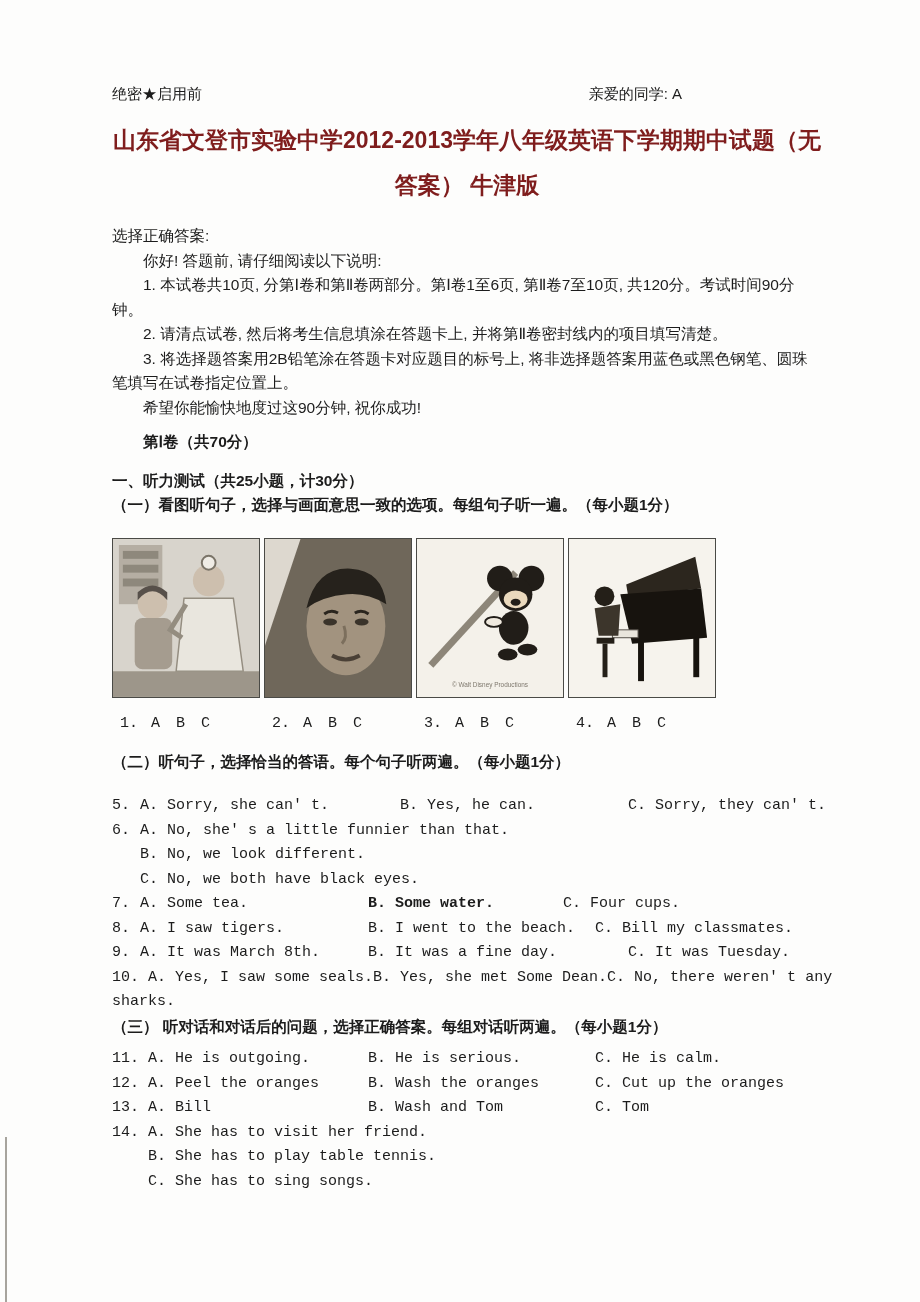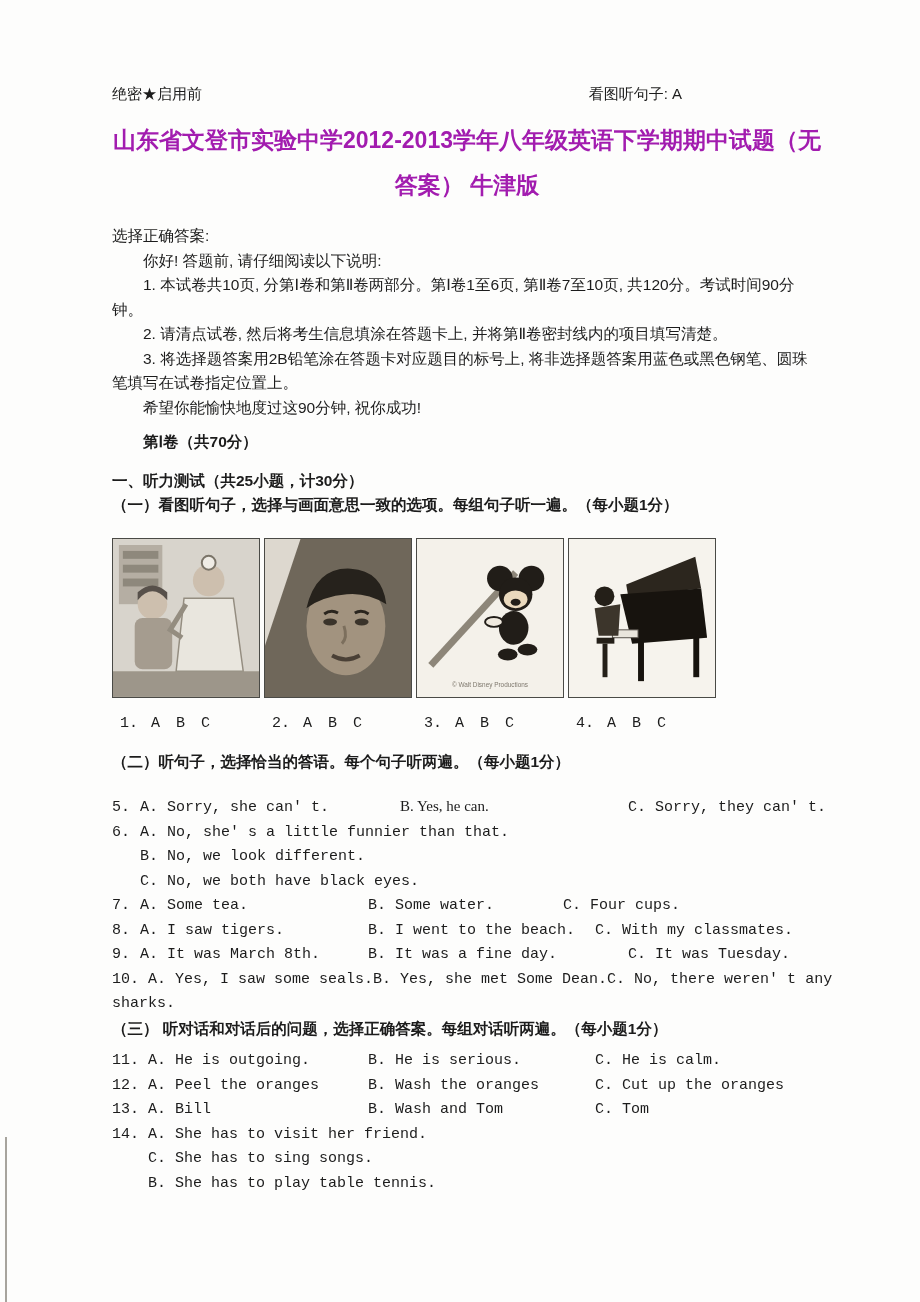--- a/index.html
+++ b/index.html
@@ -26,21 +26,21 @@
     background: #a7a49d;
   }
   .header-row {
     display: flex;
     font-size: 15px;
     line-height: 20px;
     margin-bottom: 14px;
   }
   .hdr-right { margin-left: auto; margin-right: 140px; }
   .title {
-    color: #a21caf;
+    color: #7f1d1d;
     font-size: 23px;
     font-weight: bold;
     text-align: center;
     line-height: 45px;
     margin: 4px 0 16px 0;
   }
   .line { font-size: 15.5px; line-height: 24.5px; }
   .indent { text-indent: 2em; }
   .bold { font-weight: bold; }
   .part-label { margin: 10px 0 14px 0; font-weight: bold; }
@@ -65,36 +65,36 @@
   .ans-num { margin-right: 13px; }
   .ans-letter { margin-right: 16px; }
   .part2-head { margin-top: 16px; margin-bottom: 20px; }
   .part3-head { margin-top: 0; margin-bottom: 8px; }
   .mono { font-family: "Liberation Mono", monospace; font-size: 15px; }
   .q-row { display: flex; line-height: 24.5px; align-items: baseline; }
   .q-num { flex: 0 0 28px; }
   .q-num2 { flex: 0 0 36px; }
   .opt { flex: 0 0 auto; white-space: nowrap; }
   .wa260 { flex: 0 0 260px; }
-  .wb228 { flex: 0 0 228px; font-family: Liberation Serif, serif; }
+  .wb228 { flex: 0 0 228px; }
   .wa228 { flex: 0 0 228px; }
-  .wb195 { flex: 0 0 195px; }
+  .wb195 { flex: 0 0 195px; font-weight: bold; }
   .wb227 { flex: 0 0 227px; }
   .wa220 { flex: 0 0 220px; }
   .wb260 { flex: 0 0 260px; }
 </style>
 </head>
 <body>
 
 <div class="page">
   <div class="page-edge"></div>
 
   <div class="header-row">
     <span class="hdr-left">绝密★启用前</span>
-    <span class="hdr-right">看图听句子: A</span>
+    <span class="hdr-right">亲爱的同学: A</span>
   </div>
 
   <h1 class="title">山东省文登市实验中学2012-2013学年八年级英语下学期期中试题（无答案） 牛津版</h1>
 
   <p class="line">选择正确答案:</p>
   <p class="line indent">你好! 答题前, 请仔细阅读以下说明:</p>
   <p class="line indent">1. 本试卷共10页, 分第Ⅰ卷和第Ⅱ卷两部分。第Ⅰ卷1至6页, 第Ⅱ卷7至10页, 共120分。考试时间90分钟。</p>
   <p class="line indent">2. 请清点试卷, 然后将考生信息填涂在答题卡上, 并将第Ⅱ卷密封线内的项目填写清楚。</p>
   <p class="line indent">3. 将选择题答案用2B铅笔涂在答题卡对应题目的标号上, 将非选择题答案用蓝色或黑色钢笔、圆珠笔填写在试卷指定位置上。</p>
   <p class="line indent">希望你能愉快地度过这90分钟, 祝你成功!</p>
@@ -218,21 +218,21 @@
   <div class="q-row mono">
     <span class="q-num">7.</span>
     <span class="opt wa228">A. Some tea.</span>
     <span class="opt wb195">B. Some water.</span>
     <span class="opt">C. Four cups.</span>
   </div>
   <div class="q-row mono">
     <span class="q-num">8.</span>
     <span class="opt wa228">A. I saw tigers.</span>
     <span class="opt wb227">B. I went to the beach.</span>
-    <span class="opt">C. With my classmates.</span>
+    <span class="opt">C. Bill my classmates.</span>
   </div>
   <div class="q-row mono">
     <span class="q-num">9.</span>
     <span class="opt wa228">A. It was March 8th.</span>
     <span class="opt wb260">B. It was a fine day.</span>
     <span class="opt">C. It was Tuesday.</span>
   </div>
   <div class="q-row mono">
     <span class="q-num2">10.</span>
     <span class="opt wa220">A. Yes, I saw some seals.</span>
@@ -262,20 +262,20 @@
     <span class="opt wa220">A. Bill</span>
     <span class="opt wb227">B. Wash and Tom</span>
     <span class="opt">C. Tom</span>
   </div>
   <div class="q-row mono">
     <span class="q-num2">14.</span>
     <span class="opt">A. She has to visit her friend.</span>
   </div>
   <div class="q-row mono">
     <span class="q-num2"></span>
+    <span class="opt">B. She has to play table tennis.</span>
+  </div>
+  <div class="q-row mono">
+    <span class="q-num2"></span>
     <span class="opt">C. She has to sing songs.</span>
   </div>
-  <div class="q-row mono">
-    <span class="q-num2"></span>
-    <span class="opt">B. She has to play table tennis.</span>
-  </div>
 
 </div>
 
 </body></html>

